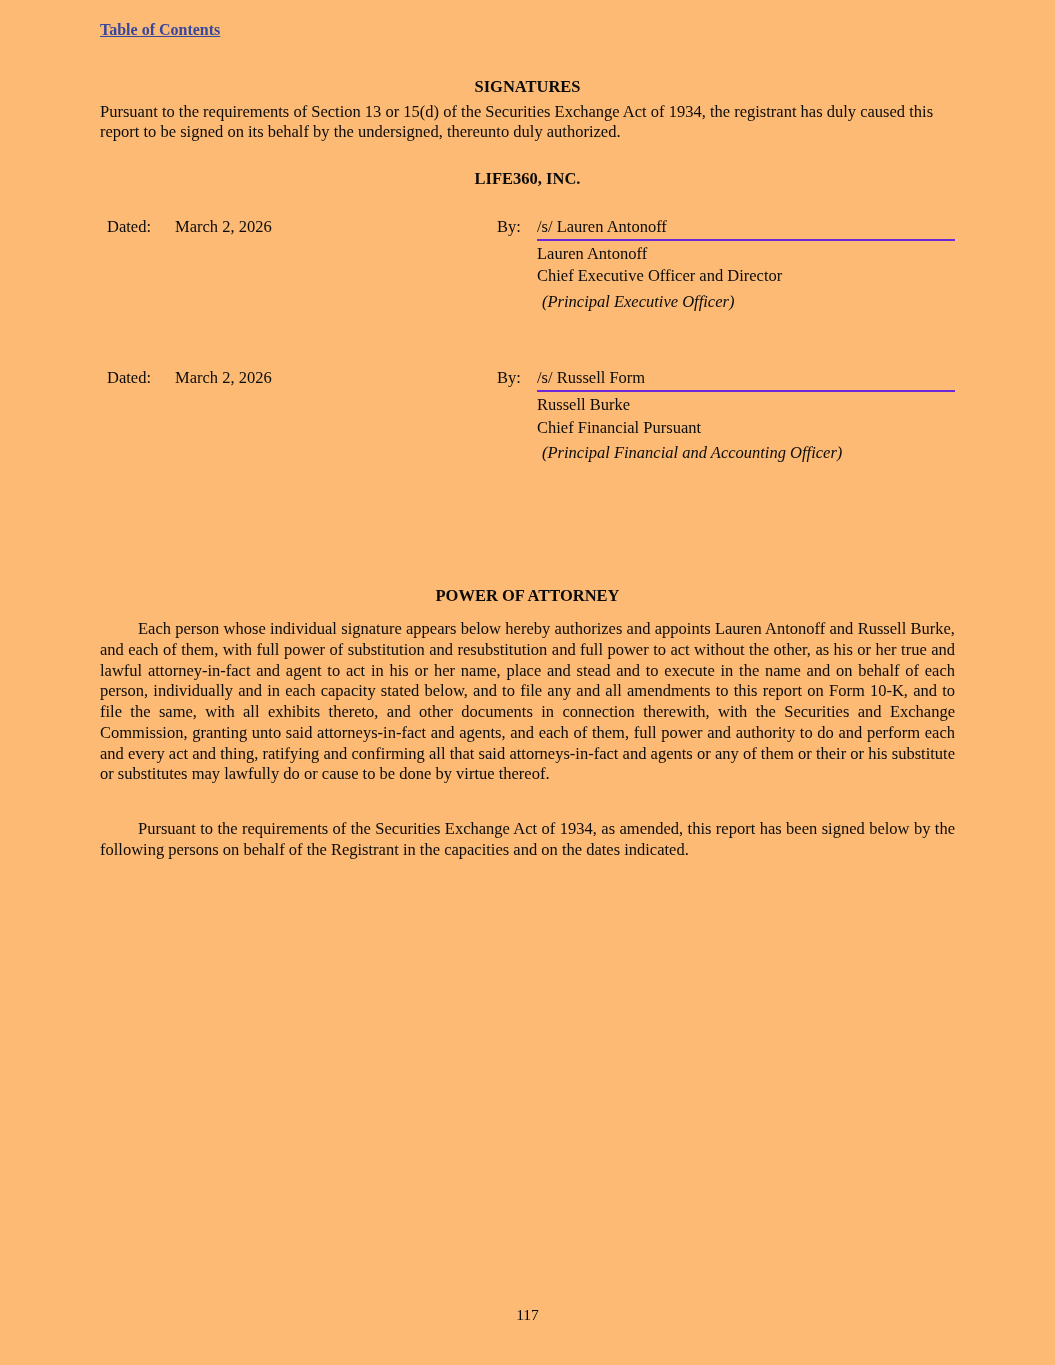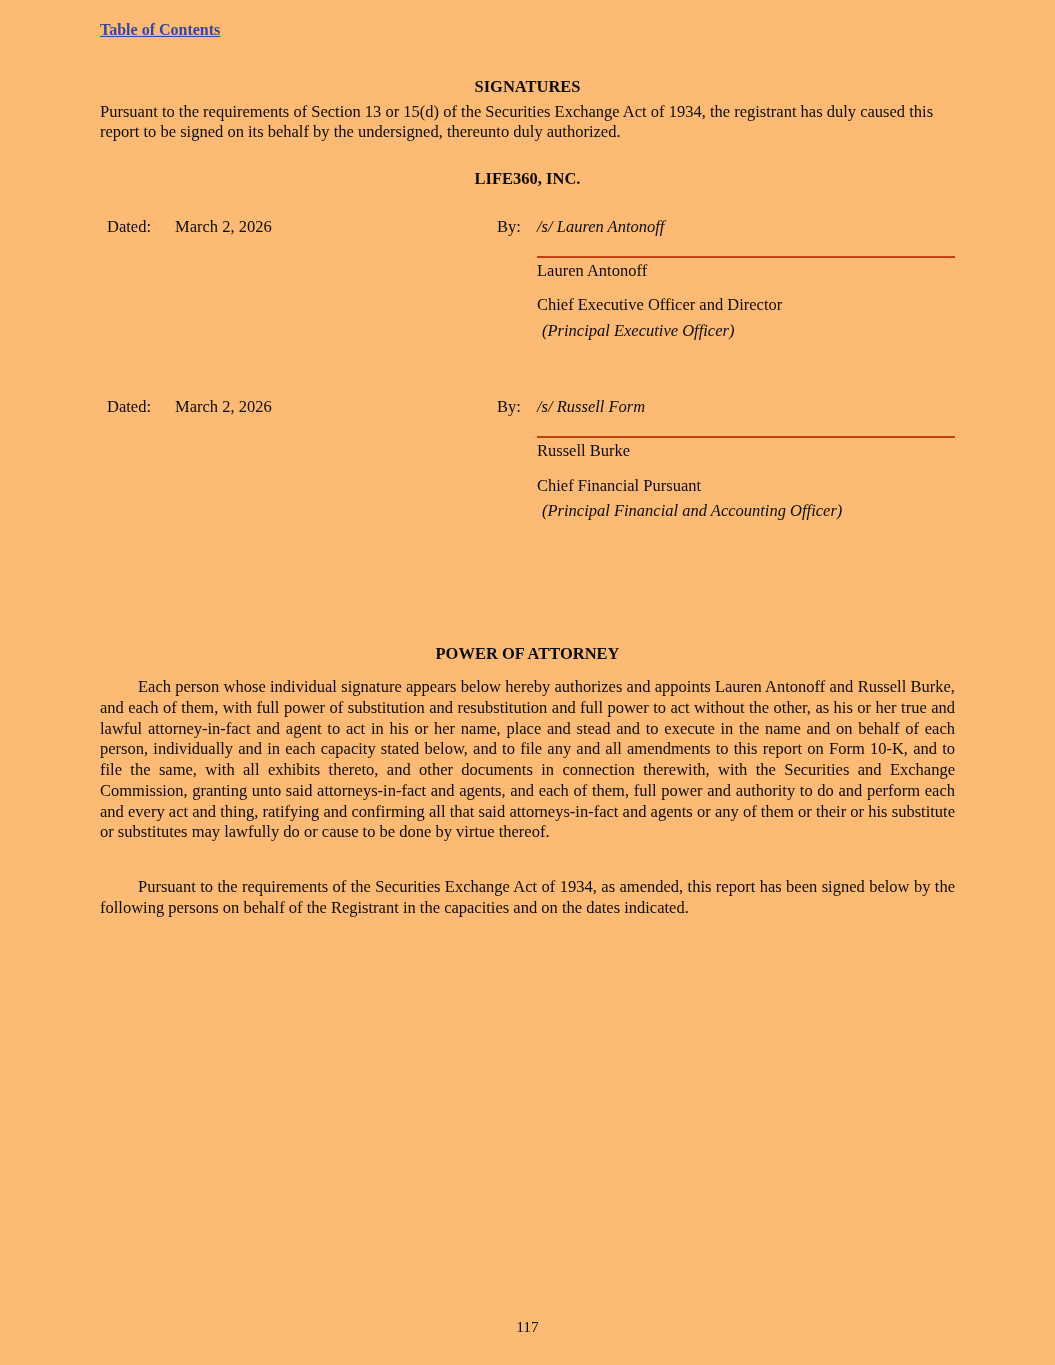--- a/index.html
+++ b/index.html
@@ -41,41 +41,40 @@
     margin-top: 26px;
   }
   .sig-block { margin-top: 27px; }
   .sig-block-2 { margin-top: 55px; }
   .sig-row { display: flex; align-items: flex-start; }
   .cell-dated { width: 75px; padding-left: 7px; flex: 0 0 auto; }
   .cell-date  { width: 322px; flex: 0 0 auto; }
   .cell-by    { width: 40px; flex: 0 0 auto; }
   .cell-sig   { flex: 1 1 auto; }
   .sig-line {
-    border-bottom: 2px solid #c2410c;
-    padding-bottom: 18px;
-    font-style: italic;
+    border-bottom: 2px solid #6d28d9;
+    padding-bottom: 1px;
   }
   .sig-name { margin-top: 3px; }
-  .sig-title { margin-top: 14px; }
+  .sig-title { margin-top: 2px; }
   .sig-capacity {
     font-style: italic;
     margin-top: 5px;
     padding-left: 5px;
   }
   .heading-poa { margin-top: 122px; }
   .poa-para {
     margin-top: 12px;
     text-align: justify;
     text-indent: 38px;
   }
   .poa-para-2 { margin-top: 34px; }
   .page-footer {
     position: absolute;
-    bottom: 28px;
+    bottom: 40px;
     left: 0;
     width: 100%;
     text-align: center;
     font-size: 15.5px;
   }
 </style>
 </head>
 <body>
 
 <div class="page">

